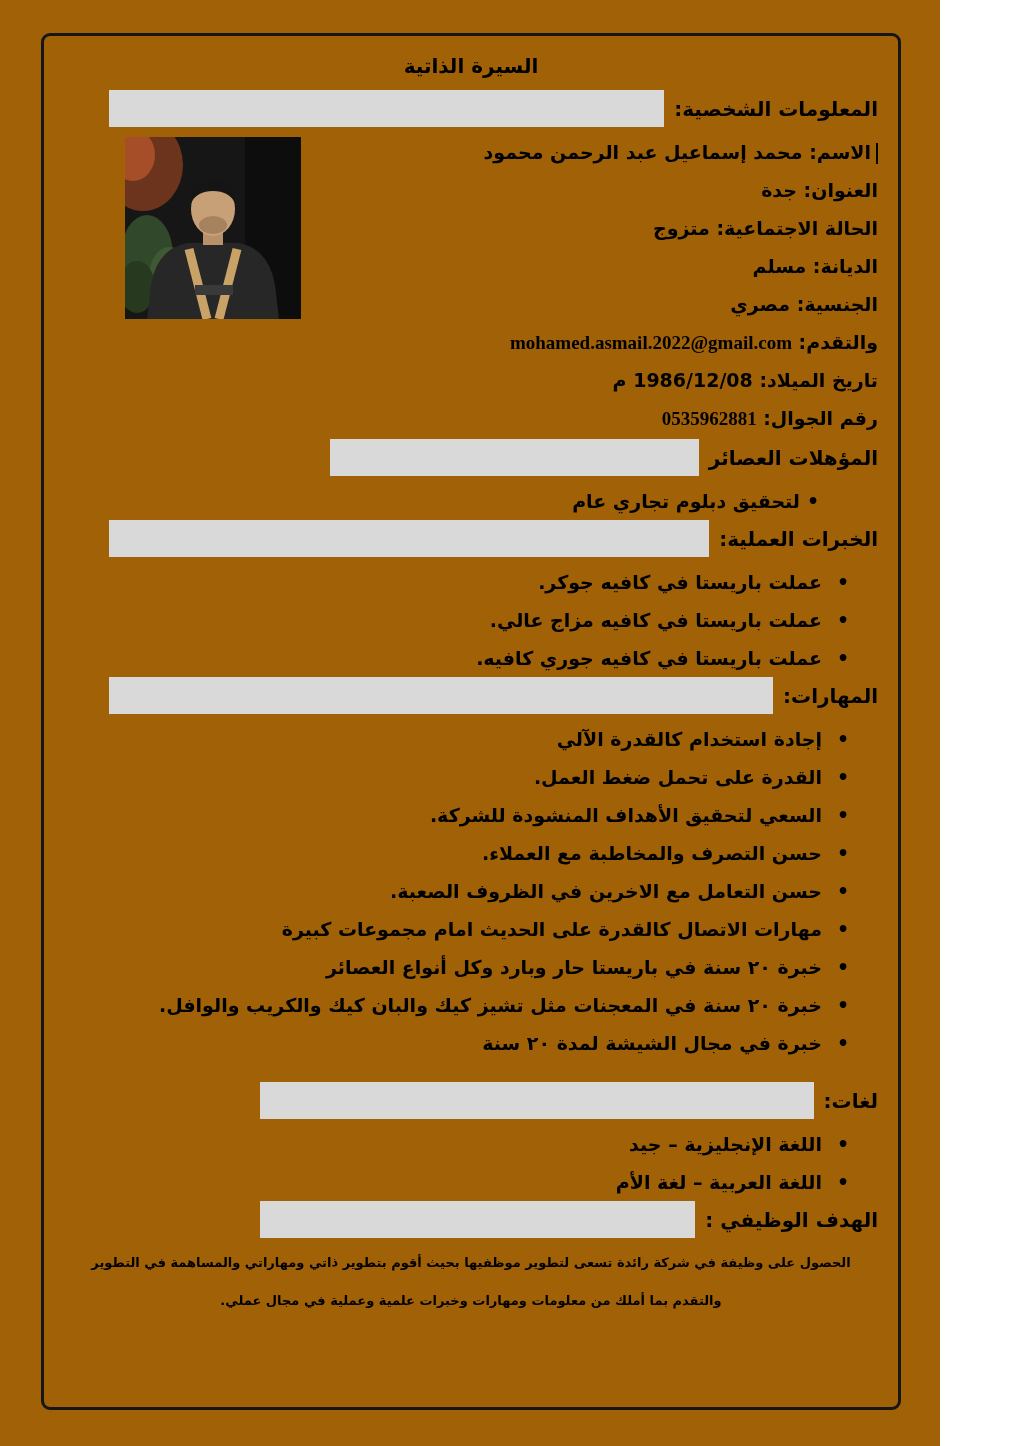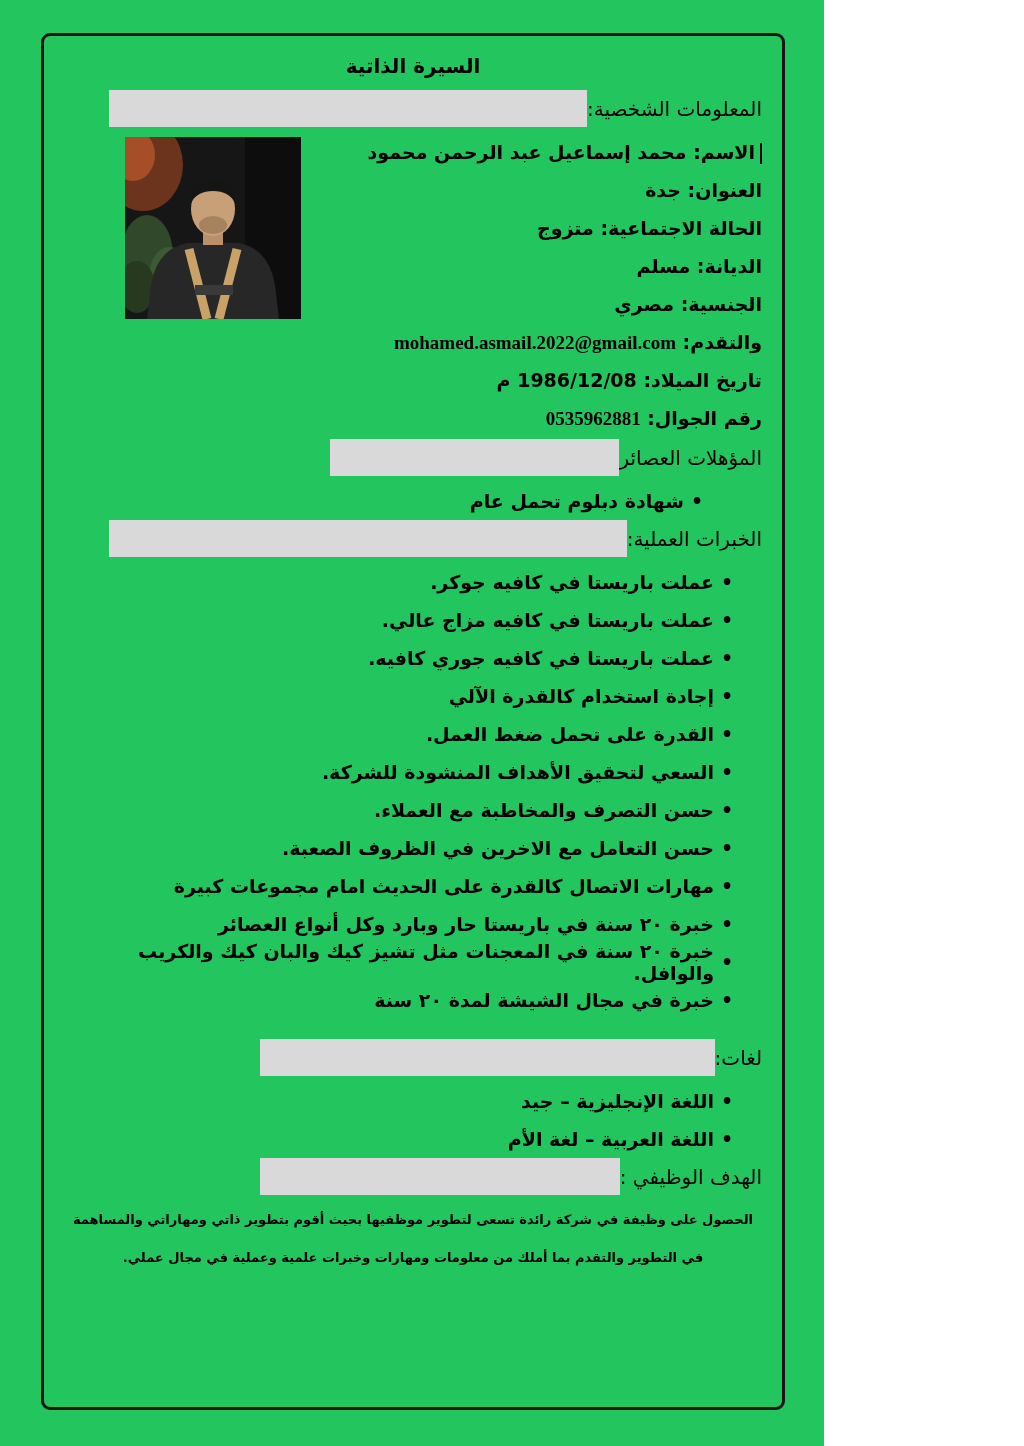--- a/index.html
+++ b/index.html
@@ -1,43 +1,43 @@
 <!DOCTYPE html>
 <html lang="ar"><head>
 <meta charset="utf-8">
 <style>
   html,body{margin:0;padding:0;background:#ffffff;}
-  .page{position:relative;width:824px;height:1446px;background:#22c55e;
+  .page{position:relative;width:940px;height:1446px;background:#a16207;
         font-family:"DejaVu Sans",sans-serif;color:#000;overflow:hidden;}
   .frame{position:absolute;left:41px;top:33px;right:39px;bottom:36px;
          border:3px solid #161616;border-radius:9px;padding:12px 20px;box-sizing:border-box;}
   .doc-title{text-align:center;font-size:20px;font-weight:700;margin:6px 0 12px;}
   
   .sh{display:flex;direction:rtl;align-items:center;height:37px;margin-bottom:6px;}
-  .sh-title{font-size:20px;font-weight:400;white-space:nowrap;}
+  .sh-title{font-size:20px;font-weight:700;white-space:nowrap;padding-left:10px;}
   .sh-bar{flex:1;height:37px;background:#d9d9d9;}
   .inset-s .sh-bar{margin-left:2px;}
   .inset-m .sh-bar{margin-left:196px;}
   .inset-l .sh-bar{margin-left:266px;}
   
   .personal{position:relative;margin-bottom:2px;}
   .pline{direction:rtl;text-align:right;height:38px;line-height:38px;
          font-size:19px;font-weight:700;white-space:nowrap;}
   .cursor-bar{display:inline-block;width:2px;height:21px;background:#000;
               vertical-align:middle;margin-left:5px;}
   .latin{font-family:"Liberation Serif",serif;font-size:19px;}
   .latin.reg{font-weight:700;}
   .photo{position:absolute;left:61px;top:4px;width:176px;height:182px;overflow:hidden;}
   
   .bitem{direction:rtl;display:flex;align-items:center;height:38px;
          font-size:19px;font-weight:700;}
   .bitem .bullet{width:26px;text-align:center;flex:0 0 auto;}
   .bitem .bullet::before{content:"•";font-size:19px;}
   .pad-lg{padding-right:52px;}
-  .pad-sm{padding-right:22px;}
+  .pad-sm{padding-right:22px;gap:8px;}
   .lang-block{margin-top:20px;}
   .objective{direction:rtl;text-align:center;font-size:13px;font-weight:700;
              line-height:38px;margin-top:4px;padding:0 2px;}
 </style>
 </head>
 <body>
 
 <div class="page">
   <div class="frame">
 
@@ -89,21 +89,21 @@
       </div>
     </div>
 
     <div class="sh inset-l">
       <span class="sh-title">المؤهلات العصائر</span>
       <span class="sh-bar"></span>
     </div>
     <div>
       <div class="bitem pad-lg">
           <span class="bullet"></span>
-          <span>شهادة دبلوم تحمل عام</span>
+          <span>لتحقيق دبلوم تجاري عام</span>
         </div>
     </div>
 
     <div class="sh inset-s">
       <span class="sh-title">الخبرات العملية:</span>
       <span class="sh-bar" style="margin-left:45px"></span>
     </div>
     <div>
       <div class="bitem pad-sm">
           <span class="bullet"></span>
@@ -112,20 +112,24 @@
       <div class="bitem pad-sm">
           <span class="bullet"></span>
           <span>عملت باريستا في كافيه مزاج عالي.</span>
         </div>
       <div class="bitem pad-sm">
           <span class="bullet"></span>
           <span>عملت باريستا في كافيه جوري كافيه.</span>
         </div>
     </div>
 
+    <div class="sh inset-s">
+      <span class="sh-title">المهارات:</span>
+      <span class="sh-bar" style="margin-left:45px"></span>
+    </div>
     <div>
       <div class="bitem pad-sm">
           <span class="bullet"></span>
           <span>إجادة استخدام كالقدرة الآلي</span>
         </div>
       <div class="bitem pad-sm">
           <span class="bullet"></span>
           <span>القدرة على تحمل ضغط العمل.</span>
         </div>
       <div class="bitem pad-sm">

